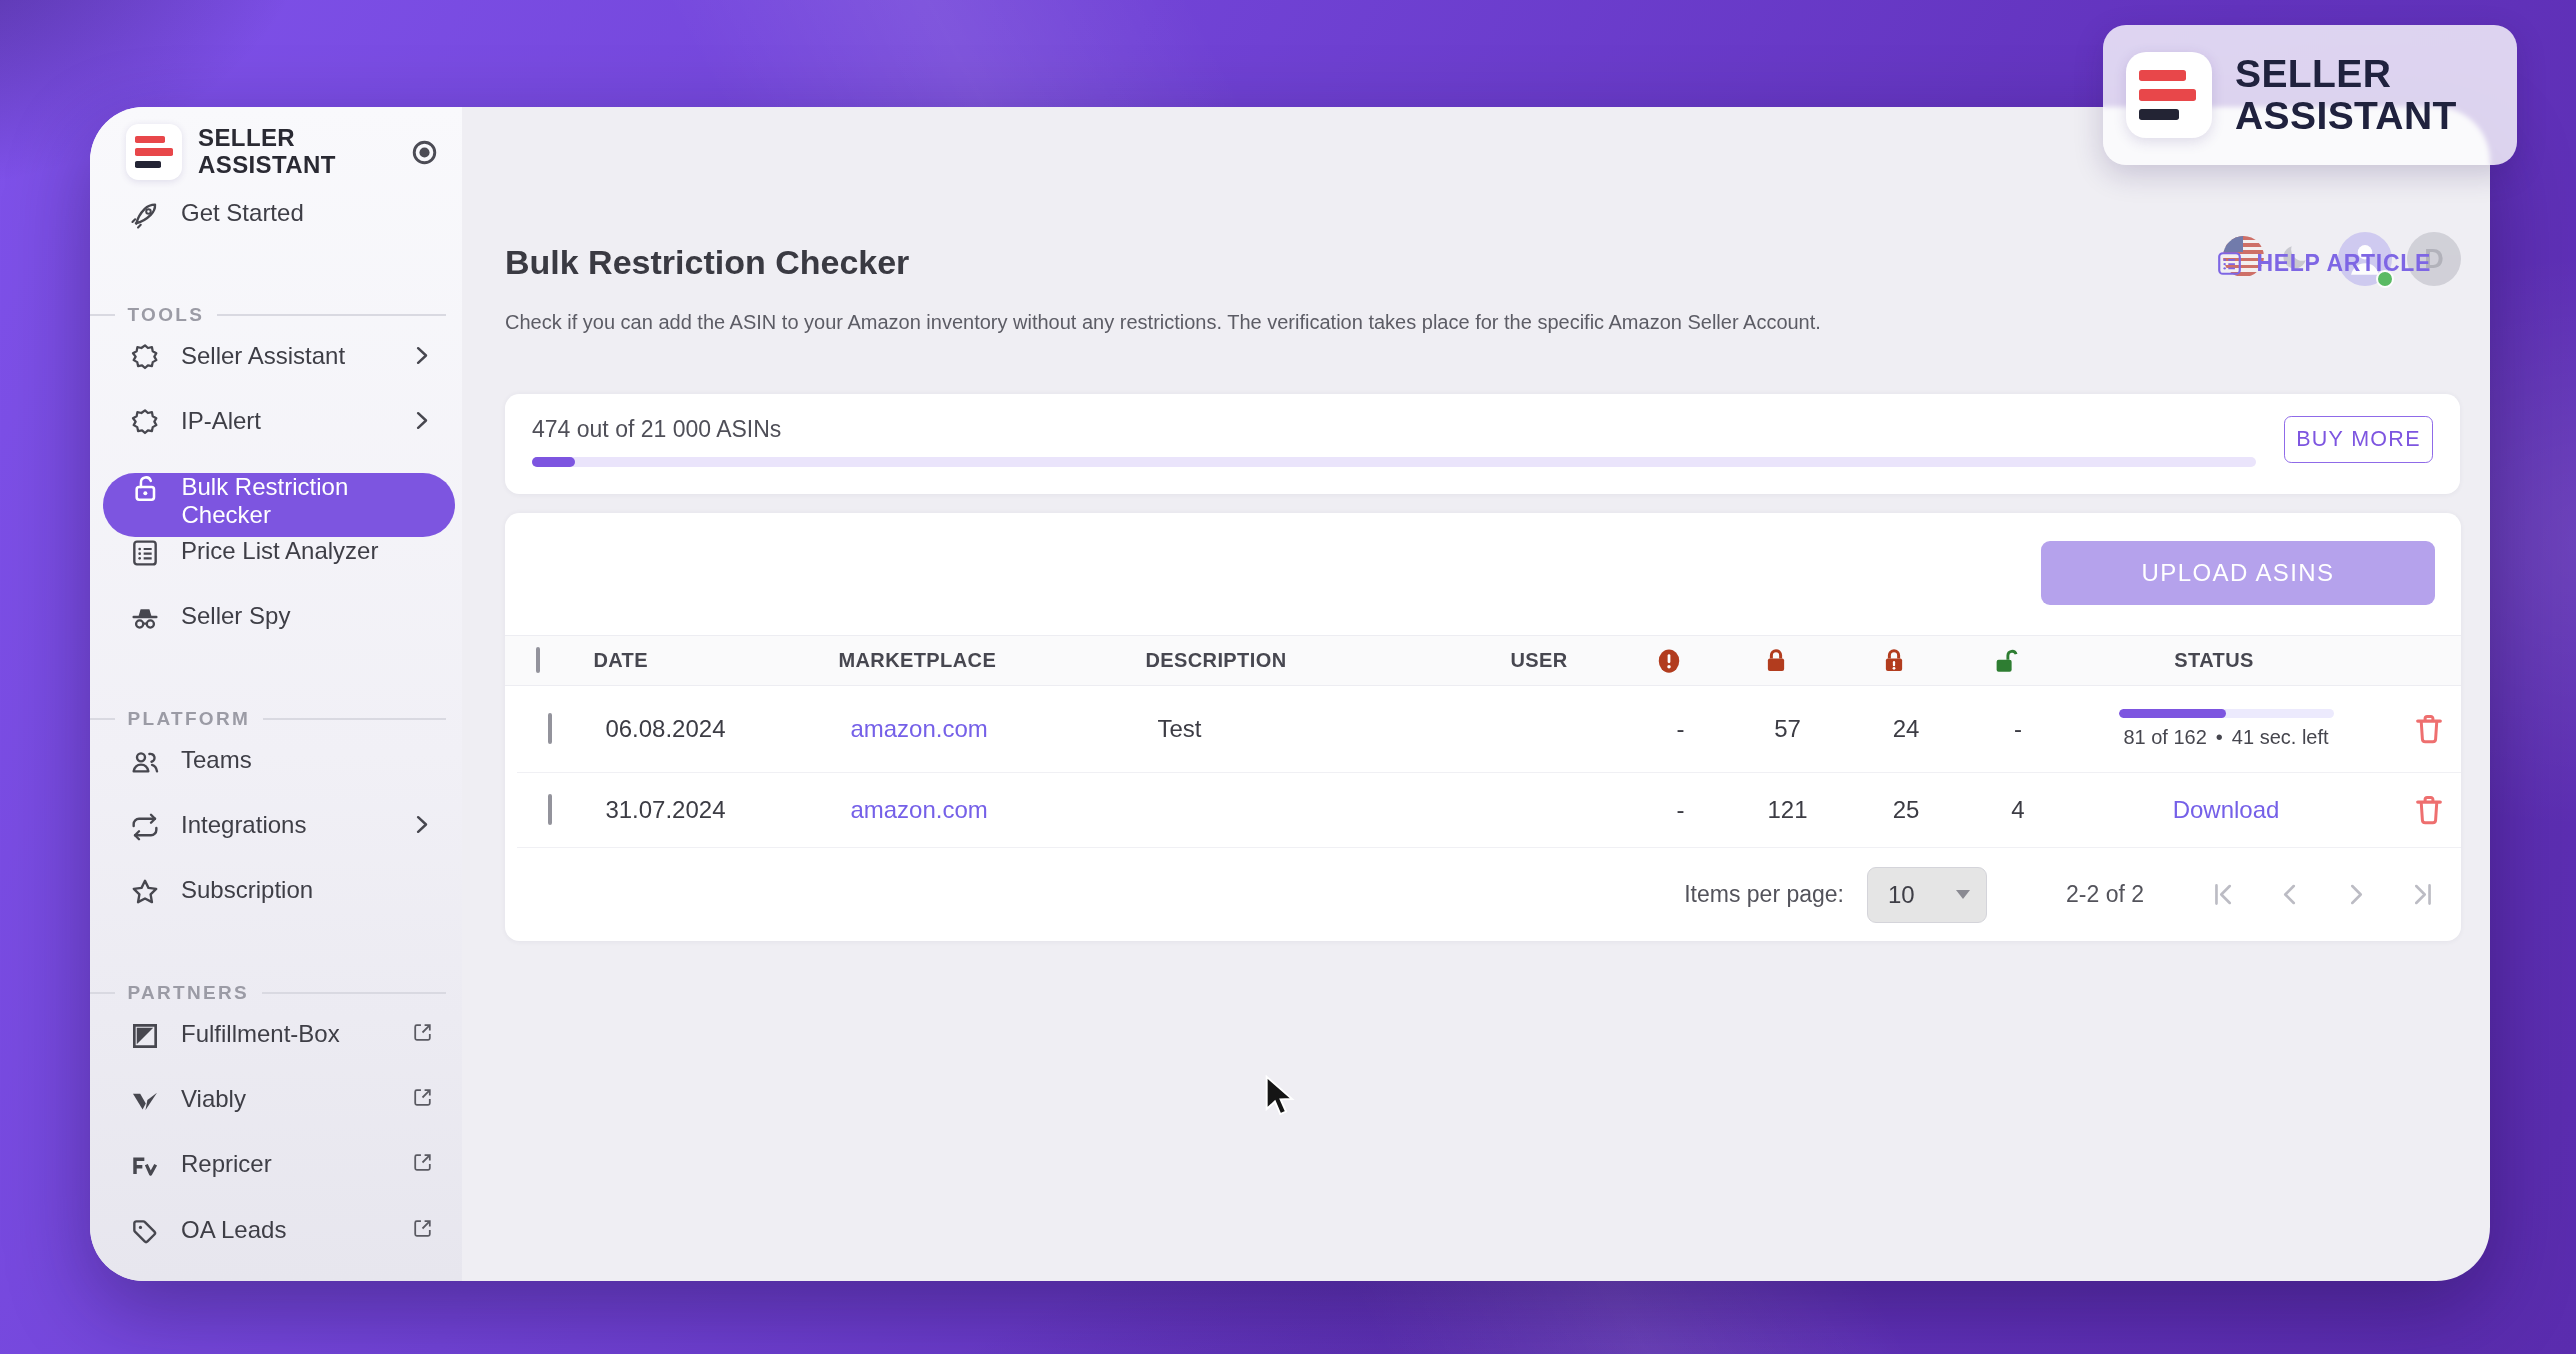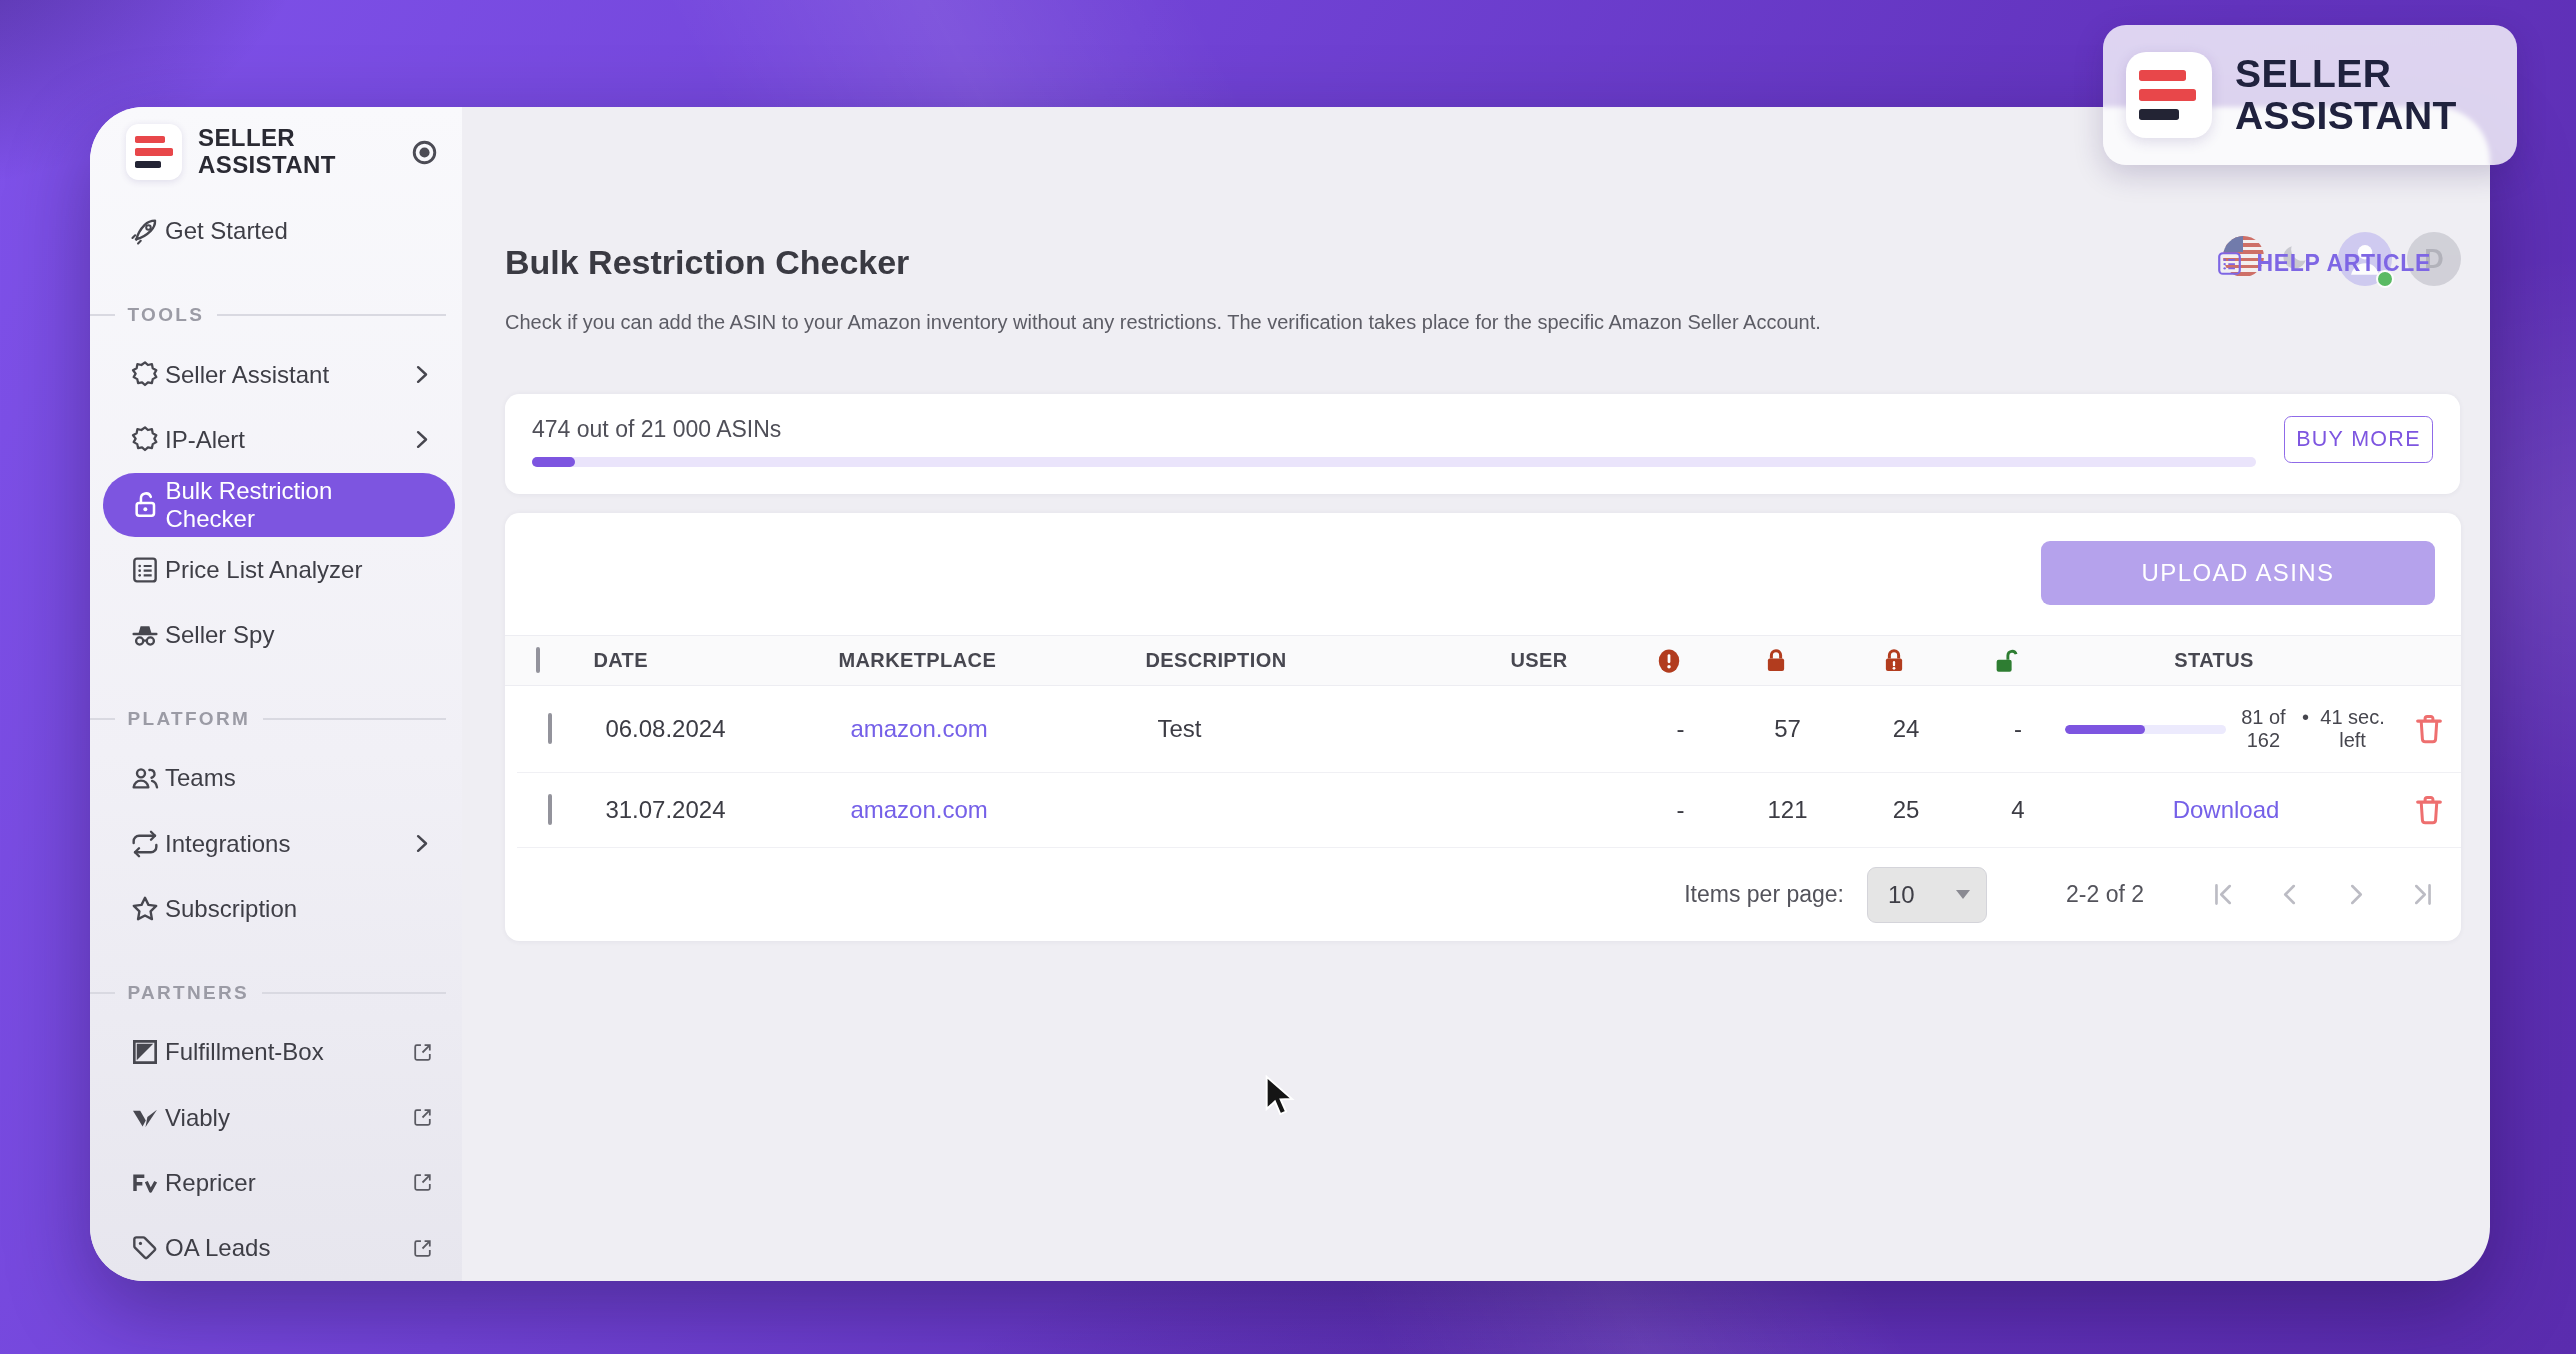--- a/index.html
+++ b/index.html
@@ -27,21 +27,21 @@
   }
   .brand-row { height:63px; margin:0 23px 0 36px; display:flex; align-items:center; gap:16px; }
   .logo-box { width:56px; height:56px; background:#fff; border-radius:12.5px; box-shadow:0 1.8px 7.2px rgba(60,40,120,.12);
     display:flex; flex-direction:column; justify-content:center; gap:5.4px; padding-left:9px; flex:0 0 auto; }
   .logo-box .bar { height:7.2px; border-radius:1.8px; }
   .bar-r1 { width:30px; background:var(--brand-red); }
   .bar-r2 { width:38px; background:var(--brand-red); }
   .bar-d  { width:26px; background:var(--brand-dark); }
   .brand-name { font-size:24px; font-weight:800; color:#2a2a33; line-height:1.12; letter-spacing:0.4px; }
   .collapse-btn { margin-left:auto; width:29px; height:29px; color:#4c4c55; cursor:pointer; }
-  .nav-item { height:67px; display:flex; align-items:center; gap:4px; padding:0 27px 0 39px;
+  .nav-item { height:67px; display:flex; gap:20px; padding:0 27px 0 39px;
     font-size:24px; color:#3e3e46; font-weight:500; cursor:pointer; }
   .nav-item .nicon { width:32px; height:32px; color:#47474f; flex:0 0 auto; }
   .nav-item .chev { margin-left:auto; width:27px; height:27px; color:#47474f; }
   .nav-item .ext { margin-left:auto; width:25px; height:25px; color:#5a5a62; }
   .nav-item.active { background:var(--accent); color:#fff; border-radius:39px; margin:0 7.2px 0 12.5px; padding-left:27px; height:66px; }
   .nav-item.active .nicon { color:#fff; }
   .gs { margin-top:16px; }
   .section { display:flex; align-items:center; gap:12.5px; height:27px; margin:38px 16px 13.4px 0; }
   .section::before { content:''; width:25px; height:1.8px; background:#d9d9e1; }
   .section::after { content:''; flex:1; height:1.8px; background:#d9d9e1; }
@@ -68,21 +68,21 @@
   .thead { position:absolute; left:0; top:122px; height:51px; background:#fafafb;
     border-top:0.9px solid #ededf2; border-bottom:0.9px solid #ededf2; font-size:20px; font-weight:600; color:#474750; letter-spacing:0.4px; }
   .trow { position:absolute; left:12px; font-size:24px; color:#3c3c44; border-bottom:0.9px solid #f0f0f4; }
   .trow-1 { top:173px; height:87px; }
   .trow-2 { top:260px; height:75px; }
   .cl { padding-left:22.4px; }
   .cc { text-align:center; }
   .checkbox { width:28px; height:28px; border:2.2px solid #93939c; border-radius:5.4px; margin:0 auto; cursor:pointer; background:transparent; }
   .hicon-col { width:30px; height:34px; margin:0 auto; display:block; }
   .tlink { color:var(--link); cursor:pointer; }
-  .sprog { display:flex; flex-direction:row; align-items:center; gap:8px; }
+  .sprog { display:flex; flex-direction:column; align-items:center; gap:8px; }
   .sprog-bar { width:215px; height:9px; border-radius:4.5px; background:#eceafd; overflow:hidden; }
   .sprog-fill { height:100%; background:var(--accent); border-radius:4.5px; }
   .sprog-text { font-size:20px; color:#46464e; display:flex; gap:9px; }
   .trash-btn { width:36px; height:38px; margin:0 auto; color:var(--trash); background:none; border:none; cursor:pointer; display:block; }
   .tfoot { position:absolute; left:0; top:335px; height:93px; width:100%; display:flex; align-items:center;
     justify-content:flex-end; padding-right:23px; font-size:23px; color:#53535b; }
   .pp-label { margin-right:23px; }
   .pp-select { width:120px; height:56px; border:1.8px solid #d4d4da; border-radius:9px; display:flex; align-items:center;
     justify-content:space-between; padding:0 16px 0 20px; color:#3e3e46; font-size:24px; cursor:pointer; background:#e5e5e5; margin-right:79px; }
   .pp-caret { width:0; height:0; border-left:7.2px solid transparent; border-right:7.2px solid transparent; border-top:9px solid #8a8a92; }

